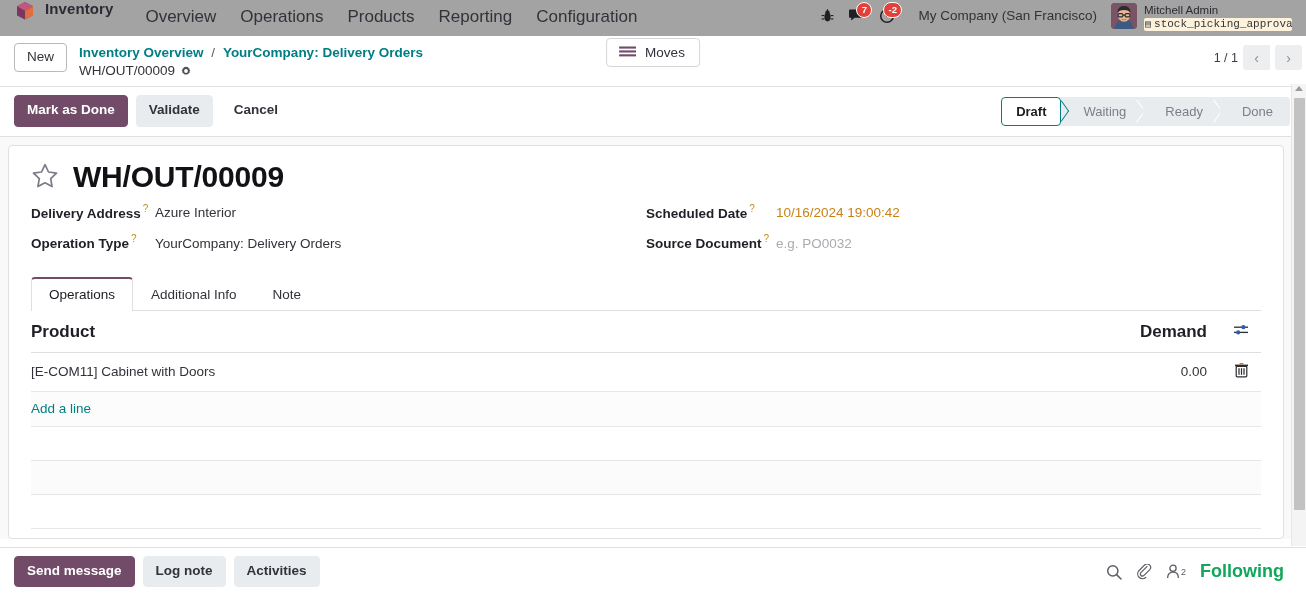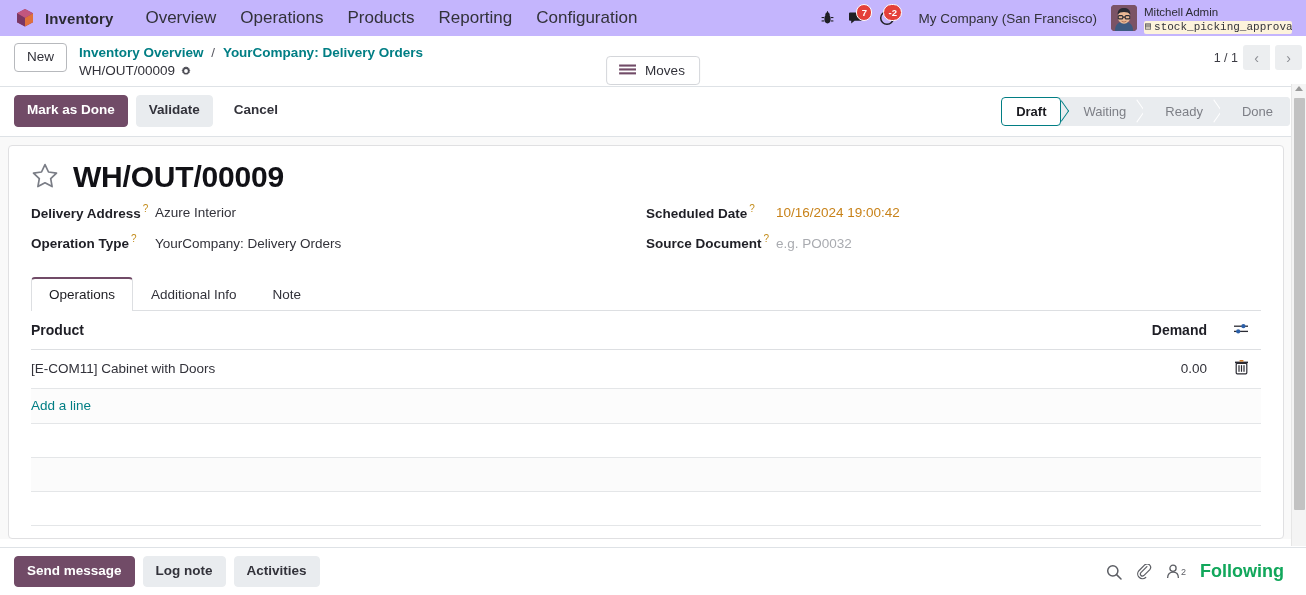--- a/index.html
+++ b/index.html
@@ -10,22 +10,22 @@
     background: #ffffff;
     font-family: "Liberation Sans", sans-serif;
     -webkit-font-smoothing: antialiased;
   }
   body { position: relative; }
 
   
   .navbar {
     height: 36px;
     display: flex;
-    align-items: center;
-    background: #c4b5fd;
+    align-items: flex-start;
+    background: #a3a3a3;
     padding: 0 8px 0 14px;
     position: relative;
   }
   .brand-logo {
     width: 22px; height: 22px;
     margin-right: 9px;
     position: relative;
     flex: none;
   }
   .brand-logo svg { display: block; }
@@ -157,21 +157,21 @@
     margin-left: 5px;
     font-size: 11.5px;
     color: #4b4b53;
     cursor: pointer;
     display: inline-flex;
   }
   .cp-center {
     position: absolute;
     left: 50%;
     transform: translateX(-50%);
-    top: 20px;
+    top: 2px;
   }
   .btn-moves {
     border: 1px solid #d4d6da;
     background: #fff;
     border-radius: 4px;
     padding: 6px 14px 6px 12px;
     font-size: 13.5px;
     color: #32323a;
     display: flex; align-items: center; gap: 9px;
     cursor: pointer;
@@ -363,21 +363,21 @@
   .tab.active {
     background: #fff;
     border-color: #dddfe2;
     border-top: 2px solid #714b67;
     border-radius: 4px 4px 0 0;
     padding-top: 8px;
     color: #1c1c21;
   }
   .list-table { width: 100%; border-collapse: collapse; table-layout: fixed; }
   .list-table th {
-    font-size: 14px;
+    font-size: 17px;
     font-weight: bold;
     color: #1f1f26;
     text-align: left;
     padding: 11px 4px 10px 0;
     border-bottom: 1px solid #dddfe2;
   }
   .list-table th.num { text-align: right; padding-right: 14px; }
   .list-table th.opt { width: 40px; text-align: center; padding-right: 0; }
   .list-table td {
     font-size: 13.5px;

